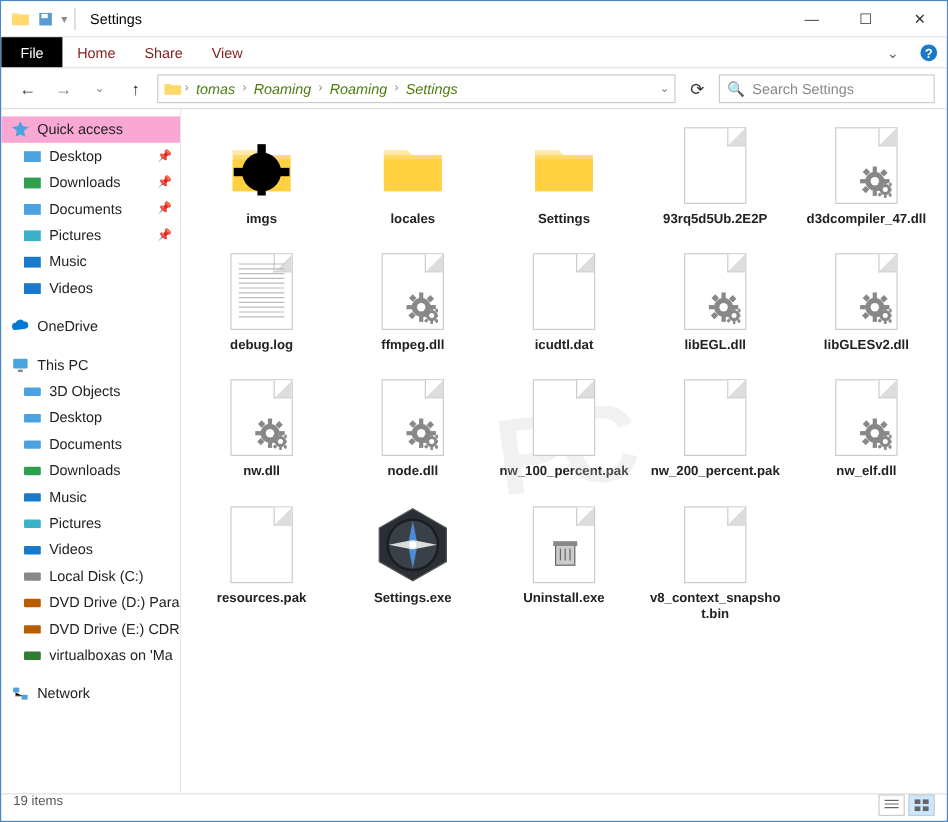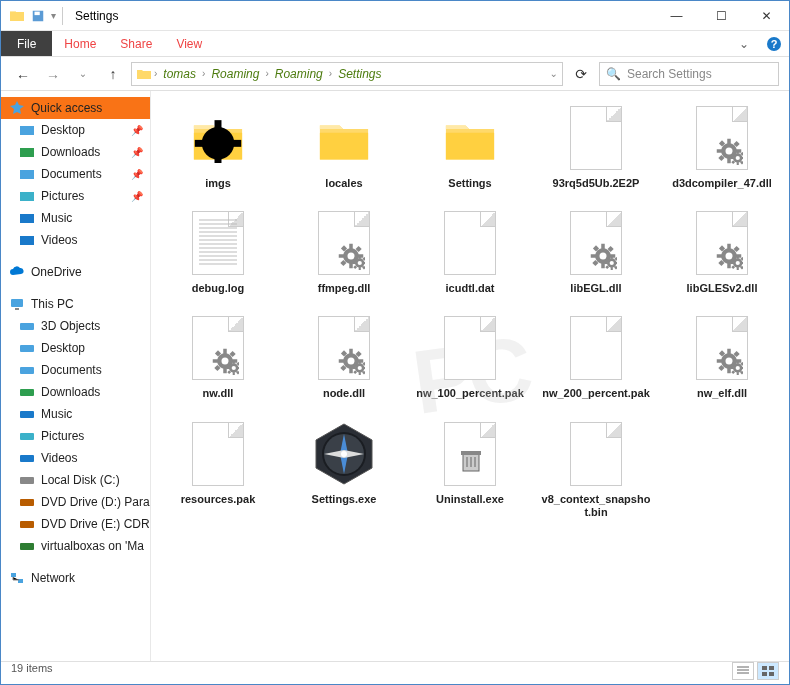--- a/index.html
+++ b/index.html
@@ -4,37 +4,37 @@
 <style>
 * { margin: 0; padding: 0; box-sizing: border-box; font-family: "Segoe UI", Tahoma, sans-serif; }
 body { background: #fff; width: 790px; height: 685px; overflow: hidden; border: 1px solid #4a87c7; }
 .titlebar { height: 30px; background: #fff; display: flex; align-items: center; padding: 0 0 0 8px; border-bottom: 1px solid #e5e5e5; }
 .titlebar .tb-icon { width: 16px; height: 16px; margin-right: 6px; }
 .titlebar .tb-sep { width: 1px; height: 18px; background: #ccc; margin: 0 6px; }
 .titlebar .tb-title { font-size: 12px; color: #000; margin-left: 6px; }
 .titlebar .spacer { flex: 1; }
 .winbtn { width: 45px; height: 30px; display: flex; align-items: center; justify-content: center; font-size: 12px; color: #333; }
 .ribbon { height: 26px; display: flex; align-items: stretch; border-bottom: 1px solid #e0e0e0; font-size: 12px; }
-.ribbon .file-tab { background: #404040; color: #fff; padding: 0 16px; display: flex; align-items: center; }
-.ribbon .tab { padding: 0 12px; display: flex; align-items: center; color: #ef4444; }
+.ribbon .file-tab { background: #000000; color: #fff; padding: 0 16px; display: flex; align-items: center; }
+.ribbon .tab { padding: 0 12px; display: flex; align-items: center; color: #7f1d1d; }
 .ribbon .spacer { flex: 1; }
 .ribbon .help { width: 30px; display: flex; align-items: center; justify-content: center; color: #1979ca; }
 .ribbon .expand { width: 30px; display: flex; align-items: center; justify-content: center; color: #666; }
 .addrbar { height: 34px; display: flex; align-items: center; padding: 0 10px; gap: 6px; border-bottom: 1px solid #e0e0e0; }
 .navbtn { width: 24px; height: 24px; display: flex; align-items: center; justify-content: center; color: #888; font-size: 14px; }
 .navbtn.active { color: #333; }
 .pathbox { flex: 1; height: 24px; border: 1px solid #ccc; display: flex; align-items: center; padding: 0 4px; font-size: 12px; gap: 2px; }
 .crumb { padding: 0 4px; color: #4d7c0f; font-style: italic; }
 .crumb-sep { color: #888; font-size: 10px; }
 .searchbox { width: 180px; height: 24px; border: 1px solid #ccc; display: flex; align-items: center; padding: 0 6px; font-size: 12px; color: #888; gap: 6px; }
 .main { display: flex; height: 570px; }
 .sidebar { width: 150px; border-right: 1px solid #e8e8e8; overflow-y: auto; font-size: 12px; padding: 6px 0; }
 .nav-item { display: flex; align-items: center; padding: 3px 6px 3px 18px; gap: 6px; color: #222; white-space: nowrap; overflow: hidden; }
 .nav-item.group { padding-left: 8px; font-weight: 400; }
-.nav-item.sel { background: #f97316; }
+.nav-item.sel { background: #f9a8d4; }
 .nav-icon { width: 16px; height: 16px; flex-shrink: 0; }
 .pin { margin-left: auto; color: #888; font-size: 10px; }
 .nav-gap { height: 10px; }
 .content { flex: 1; overflow: auto; padding: 12px 8px; position: relative; }
 .grid { display: grid; grid-template-columns: repeat(5, 1fr); gap: 18px 8px; font-weight: bold; }
 .file-item { display: flex; flex-direction: column; align-items: center; text-align: center; font-size: 11px; color: #222; }
 .file-thumb { width: 70px; height: 70px; display: flex; align-items: center; justify-content: center; margin-bottom: 4px; }
 .file-label { max-width: 110px; word-wrap: break-word; line-height: 1.2; }
 .statusbar { height: 37px; border-top: 1px solid #e0e0e0; display: flex; align-items: flex-start; padding: 0 10px; font-size: 11px; color: #555; }
 .statusbar .spacer { flex: 1; }

